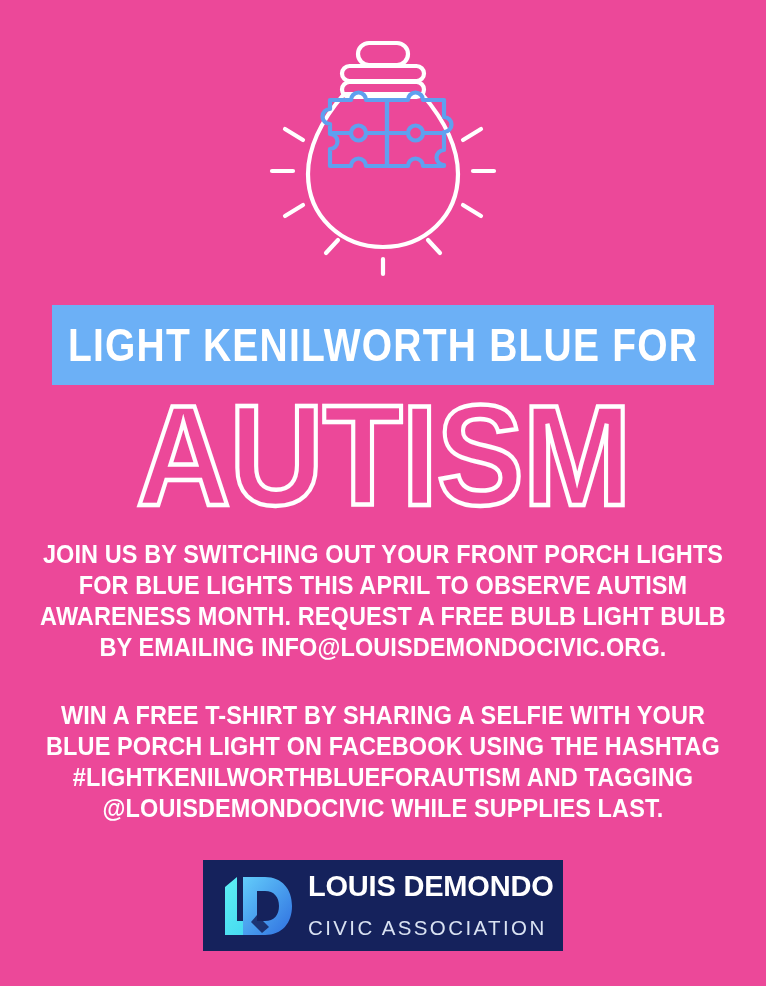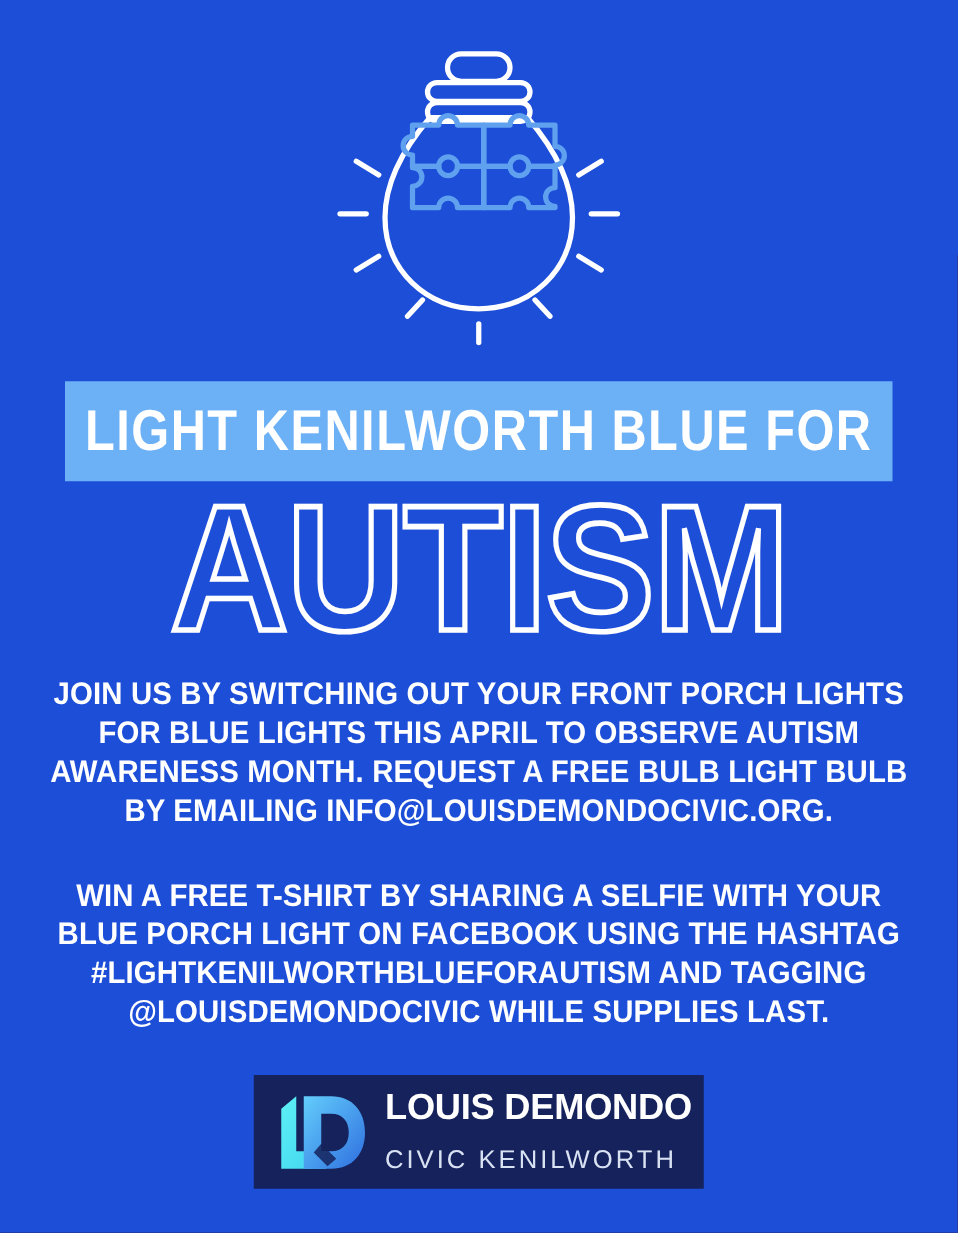--- a/index.html
+++ b/index.html
@@ -8,21 +8,21 @@
     padding: 0;
     background: #2e3581;
   }
   body {
     font-family: "Liberation Sans", sans-serif;
   }
   .poster {
     position: relative;
     width: 766px;
     height: 986px;
-    background: #1d4ed8;
+    background: #ec4899;
     overflow: hidden;
     margin: 0 auto;
   }
 
   
   .bulb-wrap {
     position: absolute;
     left: 0;
     top: 26px;
     width: 766px;
@@ -238,17 +238,17 @@
         <path d="M4 12 L16 2 L16 46 L40 46 L40 60 L4 60 Z" fill="url(#ldCyan)"></path>
 
         <path d="M22 2 L44 2 C61 2, 71 14, 71 31 C71 48, 61 60, 44 60 L36 60 L36 46 L44 46
                  C53 46, 58 40, 58 31 C58 22, 53 16, 44 16 L36 16 L36 60 L22 60 Z" fill="url(#ldBlue)"></path>
 
         <path d="M36 40 L48 52 L41 58 L30 47 Z" fill="#15225c" opacity="0.85"></path>
       </svg>
     </div>
     <div class="logo-text">
       <div class="logo-name">LOUIS DEMONDO</div>
-      <div class="logo-sub">CIVIC KENILWORTH</div>
+      <div class="logo-sub">CIVIC ASSOCIATION</div>
     </div>
   </div>
 
 </div>
 
 </body></html>

